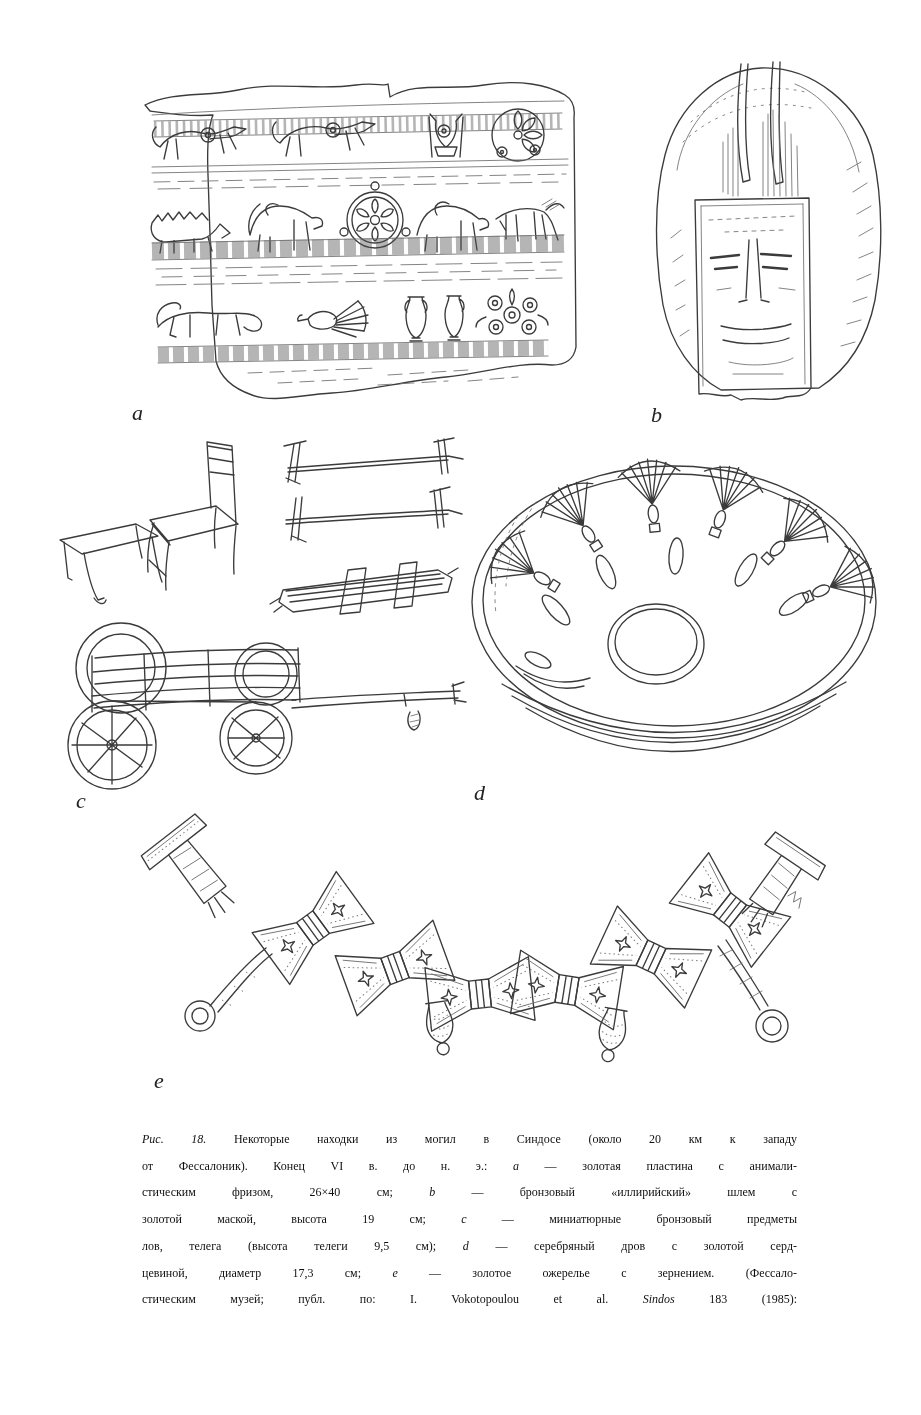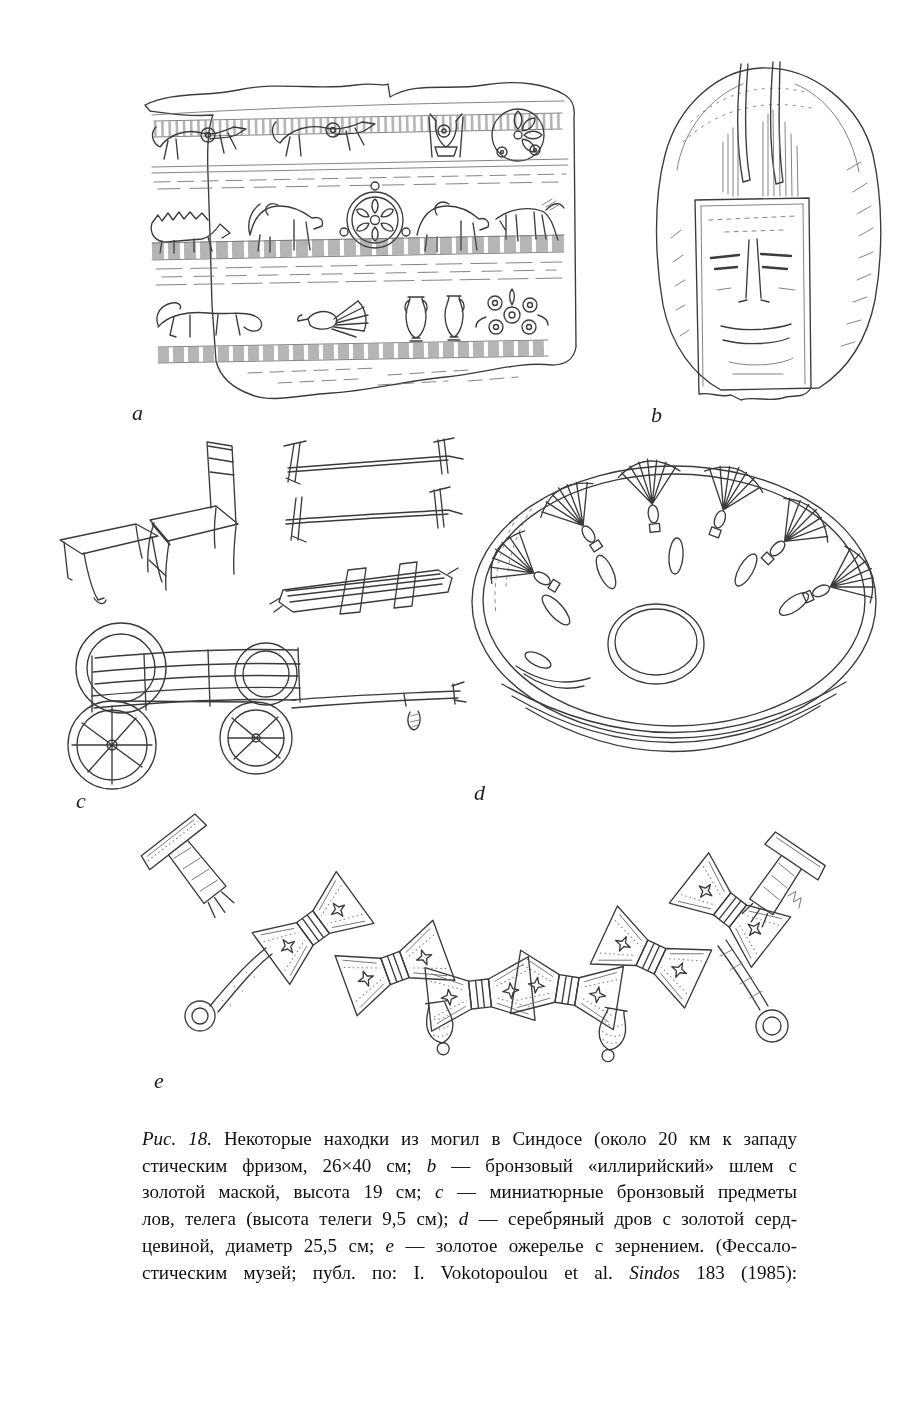--- a/index.html
+++ b/index.html
@@ -2,21 +2,21 @@
 <html><head>
 <meta charset="utf-8">
 <style>
   html,body{margin:0;padding:0;background:#e8e8e8;}
   .page{position:relative;width:921px;height:1415px;background:#ffffff;
         font-family:"Liberation Serif",serif;color:#161616;overflow:hidden;margin:0 auto;}
   .fig{position:absolute;}
   .fig-label{position:absolute;font-family:"Liberation Serif",serif;font-style:italic;
              font-size:22px;color:#222;}
   .caption{position:absolute;left:142px;top:1126px;width:655px;
-           font-size:19px;line-height:26.7px;color:#101010;}
+           font-size:12px;line-height:26.7px;color:#101010;}
   .cap-line{text-align:justify;text-align-last:justify;}
   .cap-line.center{text-align:left;text-align-last:center;}
   .it{font-style:italic;}
   svg{display:block;}
   .k{fill:none;stroke:#3b3b3b;stroke-width:1.35;stroke-linecap:round;stroke-linejoin:round;}
   .kb{fill:none;stroke:#3b3b3b;stroke-width:2.4;stroke-linecap:round;stroke-linejoin:round;}
   .h{fill:none;stroke:#6e6e6e;stroke-width:.85;stroke-linecap:round;stroke-linejoin:round;}
   .band{fill:none;stroke:#4f4f4f;opacity:.42;}
   .dots{fill:none;stroke:#777;stroke-width:1;stroke-dasharray:1.5 3;}
 </style>
@@ -312,20 +312,21 @@
       <path class="k" d="M588,136 C600,152 616,176 630,200 M596,130 C608,148 624,172 638,196"></path>
       <path class="h" d="M590,146 L602,140 M600,160 L612,153 M610,174 L622,167 M620,188 L632,181"></path>
       <circle class="k" cx="642" cy="216" r="16"></circle>
         <circle class="k" cx="642" cy="216" r="9"></circle>
     </svg>
     <div class="fig-label" style="left:24px;top:258px;"><span>e</span></div>
   </div>
 
   <div class="caption">
       <div class="cap-line"><span class="it">Рис. 18.</span><span> Некоторые находки из могил в Синдосе (около 20 км к западу</span></div>
+      <div class="cap-line"><span>от Фессалоник). Конец VI в. до н. э.: </span><span class="it">a</span><span> — золотая пластина с анимали-</span></div>
       <div class="cap-line"><span>стическим фризом, 26×40 см; </span><span class="it">b</span><span> — бронзовый «иллирийский» шлем с</span></div>
       <div class="cap-line"><span>золотой маской, высота 19 см; </span><span class="it">c</span><span> — миниатюрные бронзовый предметы</span></div>
       <div class="cap-line"><span>лов, телега (высота телеги 9,5 см); </span><span class="it">d</span><span> — серебряный дров с золотой серд-</span></div>
-      <div class="cap-line"><span>цевиной, диаметр 25,5 см; </span><span class="it">e</span><span> — золотое ожерелье с зернением. (Фессало-</span></div>
+      <div class="cap-line"><span>цевиной, диаметр 17,3 см; </span><span class="it">e</span><span> — золотое ожерелье с зернением. (Фессало-</span></div>
       <div class="cap-line"><span>стическим музей; публ. по: I. Vokotopoulou et al. </span><span class="it">Sindos</span><span> 183 (1985):</span></div>
     </div>
 
 </div>
 
 </body></html>

